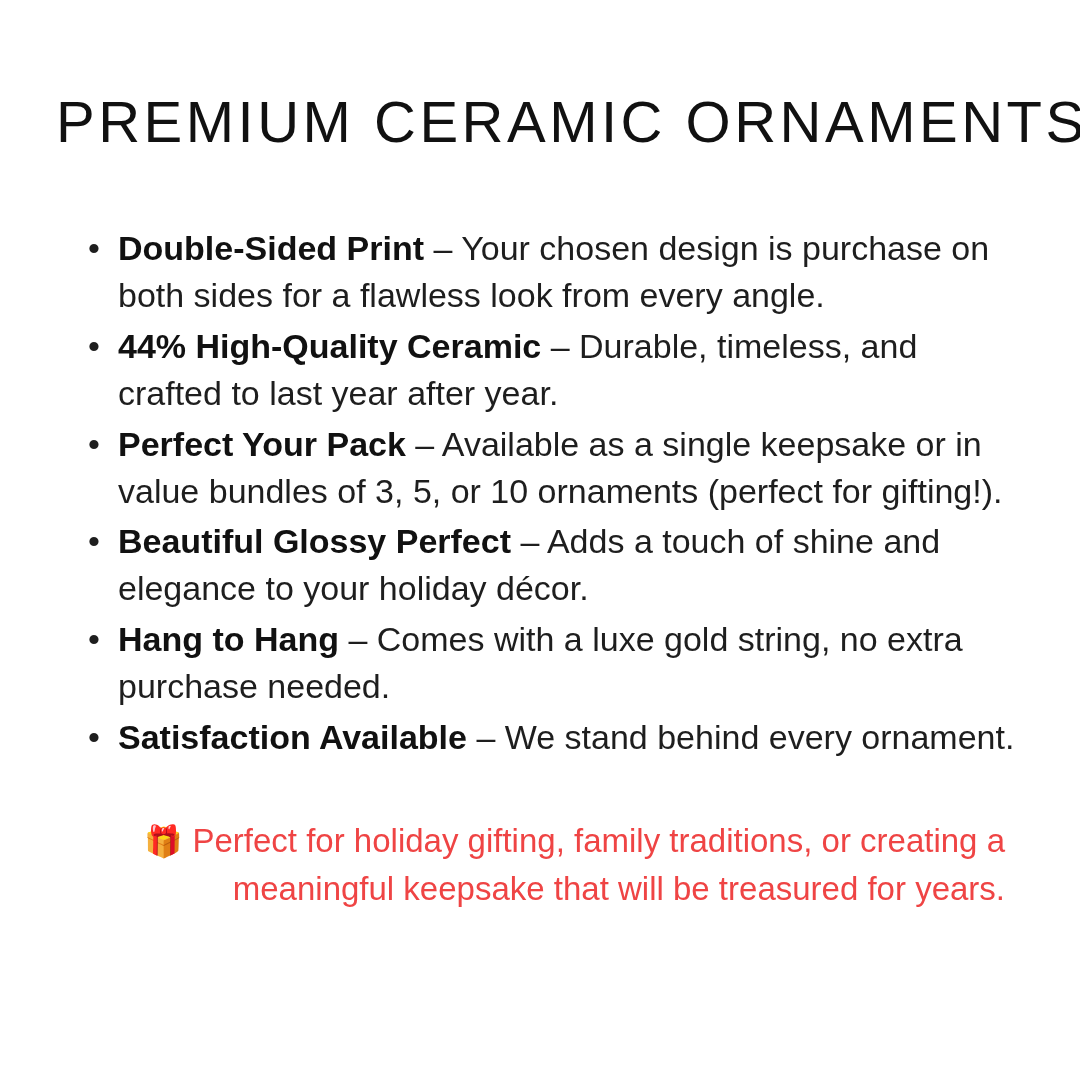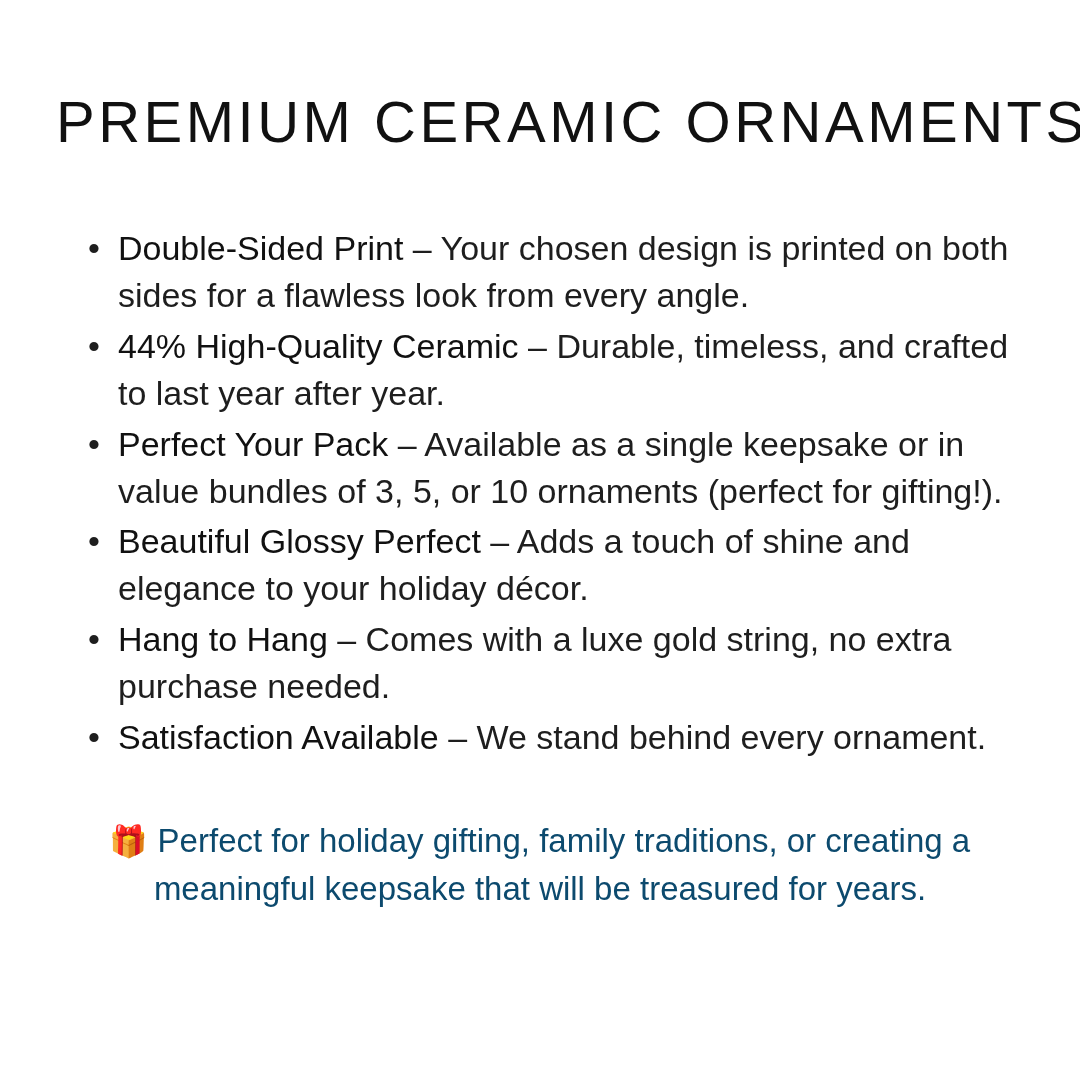--- a/index.html
+++ b/index.html
@@ -51,48 +51,48 @@
     width: 30px;
     font-size: 34px;
     line-height: 1.38;
     color: #1e1e1e;
   }
   .feature-text {
     flex: 1 1 auto;
     max-width: 900px;
   }
   .feature-text b {
-    font-weight: normal;
+    font-weight: bold;
     color: #111111;
   }
   .closing {
     margin: 52px auto 0 auto;
     max-width: 930px;
-    text-align: center;
+    text-align: right;
     font-size: 33px;
     line-height: 1.45;
-    color: #0c4a6e;
+    color: #ef4444;
   }
   .gift-icon {
     font-size: 31px;
     vertical-align: baseline;
   }
 </style>
 </head>
 <body>
 
 <div class="page">
 
   <h1 class="title">PREMIUM CERAMIC ORNAMENTS</h1>
 
   <ul class="features">
 
     <li class="feature">
       <span class="bullet">•</span>
-      <span class="feature-text"><b>Double-Sided Print</b><span> – Your chosen design is printed on both sides for a flawless look from every angle.</span></span>
+      <span class="feature-text"><b>Double-Sided Print</b><span> – Your chosen design is purchase on both sides for a flawless look from every angle.</span></span>
     </li>
 
     <li class="feature">
       <span class="bullet">•</span>
       <span class="feature-text"><b>44% High-Quality Ceramic</b><span> – Durable, timeless, and crafted to last year after year.</span></span>
     </li>
 
     <li class="feature">
       <span class="bullet">•</span>
       <span class="feature-text"><b>Perfect Your Pack</b><span> – Available as a single keepsake or in value bundles of 3, 5, or 10 ornaments (perfect for gifting!).</span></span>

